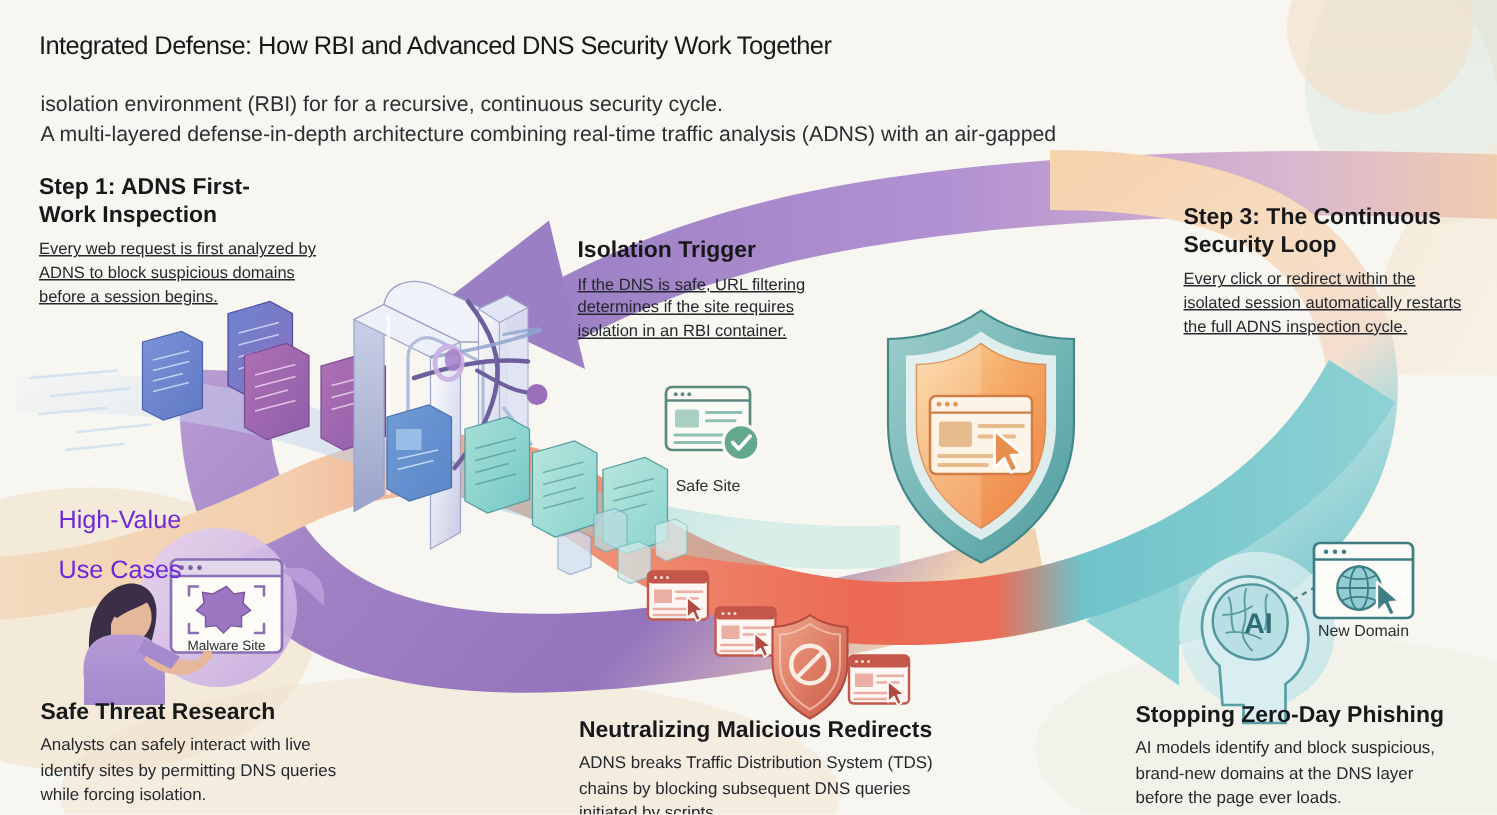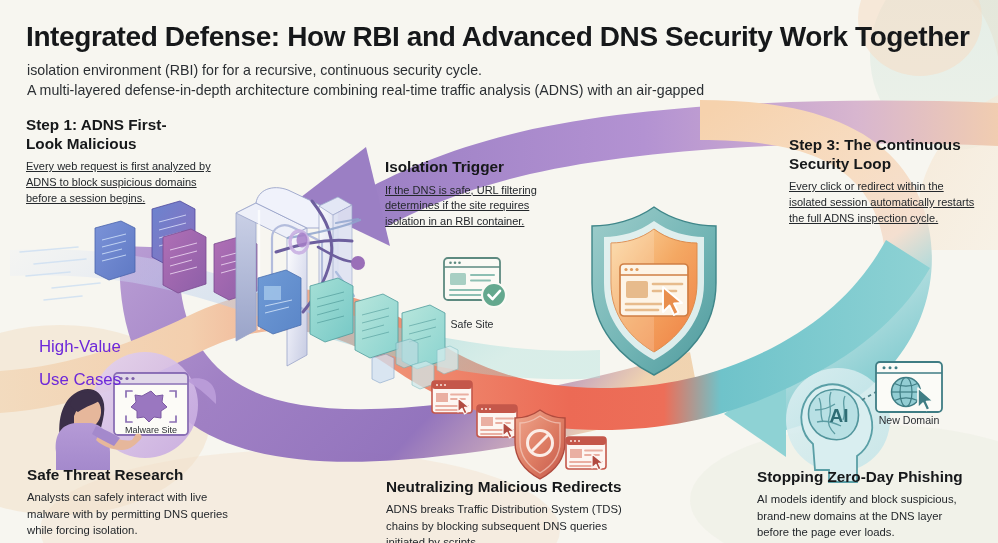--- a/index.html
+++ b/index.html
@@ -9,21 +9,21 @@
     background:#f7f6f0;
     font-family:"Liberation Sans", sans-serif;
     position:relative;
     -webkit-font-smoothing:antialiased;
   }
   #stage{position:absolute;inset:0;width:998px;height:543px;overflow:hidden;background:#f7f6f0;}
   .layer{position:absolute;inset:0;width:998px;height:543px;}
   svg.layer{display:block;}
   .txt{position:absolute;z-index:40;}
   h1.title{
-    font-size:28px;font-weight:bold;color:#16181a;
+    font-size:17px;font-weight:normal;color:#16181a;
     letter-spacing:-0.4px;margin:0;line-height:1.1;white-space:nowrap;
   }
   p.subtitle{
     font-size:14.2px;color:#2b2f33;margin:0;line-height:1.42;font-weight:400;
   }
   .step-h{
     font-size:15.3px;font-weight:bold;color:#16181a;margin:0 0 6px 0;line-height:1.22;
   }
   .step-b{
     font-size:11px;color:#24282c;margin:0;line-height:1.42;font-weight:400;text-decoration:underline;
@@ -536,21 +536,21 @@
   </div>
 
   <div class="txt" style="left:27px;top:60px;width:900px;">
     <p class="subtitle">isolation environment (RBI) for for a recursive, continuous security cycle.</p>
     <p class="subtitle">A multi-layered defense-in-depth architecture combining real-time traffic analysis (ADNS) with an air-gapped</p>
   </div>
 
   <div class="txt" style="left:26px;top:116px;width:230px;">
     <div class="step-h">
       <div>Step 1: ADNS First-</div>
-      <div>Look Malicious</div>
+      <div>Work Inspection</div>
     </div>
     <div class="step-b">
       <div>Every web request is first analyzed by</div>
       <div>ADNS to block suspicious domains</div>
       <div>before a session begins.</div>
     </div>
   </div>
 
   <div class="txt" style="left:385px;top:158px;width:240px;">
     <div class="step-h">
@@ -577,21 +577,21 @@
 
   <div class="txt" style="left:27px;top:325px;">
     <div class="bigcat">High-Value</div>
     <div class="bigcat">Use Cases</div>
   </div>
 
   <div class="txt" style="left:27px;top:466px;width:270px;">
     <div class="sec-h">Safe Threat Research</div>
     <div class="sec-b">
       <div>Analysts can safely interact with live</div>
-      <div>malware with by permitting DNS queries</div>
+      <div>identify sites by permitting DNS queries</div>
       <div>while forcing isolation.</div>
     </div>
   </div>
 
   <div class="txt" style="left:386px;top:478px;width:300px;">
     <div class="sec-h">Neutralizing Malicious Redirects</div>
     <div class="sec-b">
       <div>ADNS breaks Traffic Distribution System (TDS)</div>
       <div>chains by blocking subsequent DNS queries</div>
       <div>initiated by scripts.</div>

